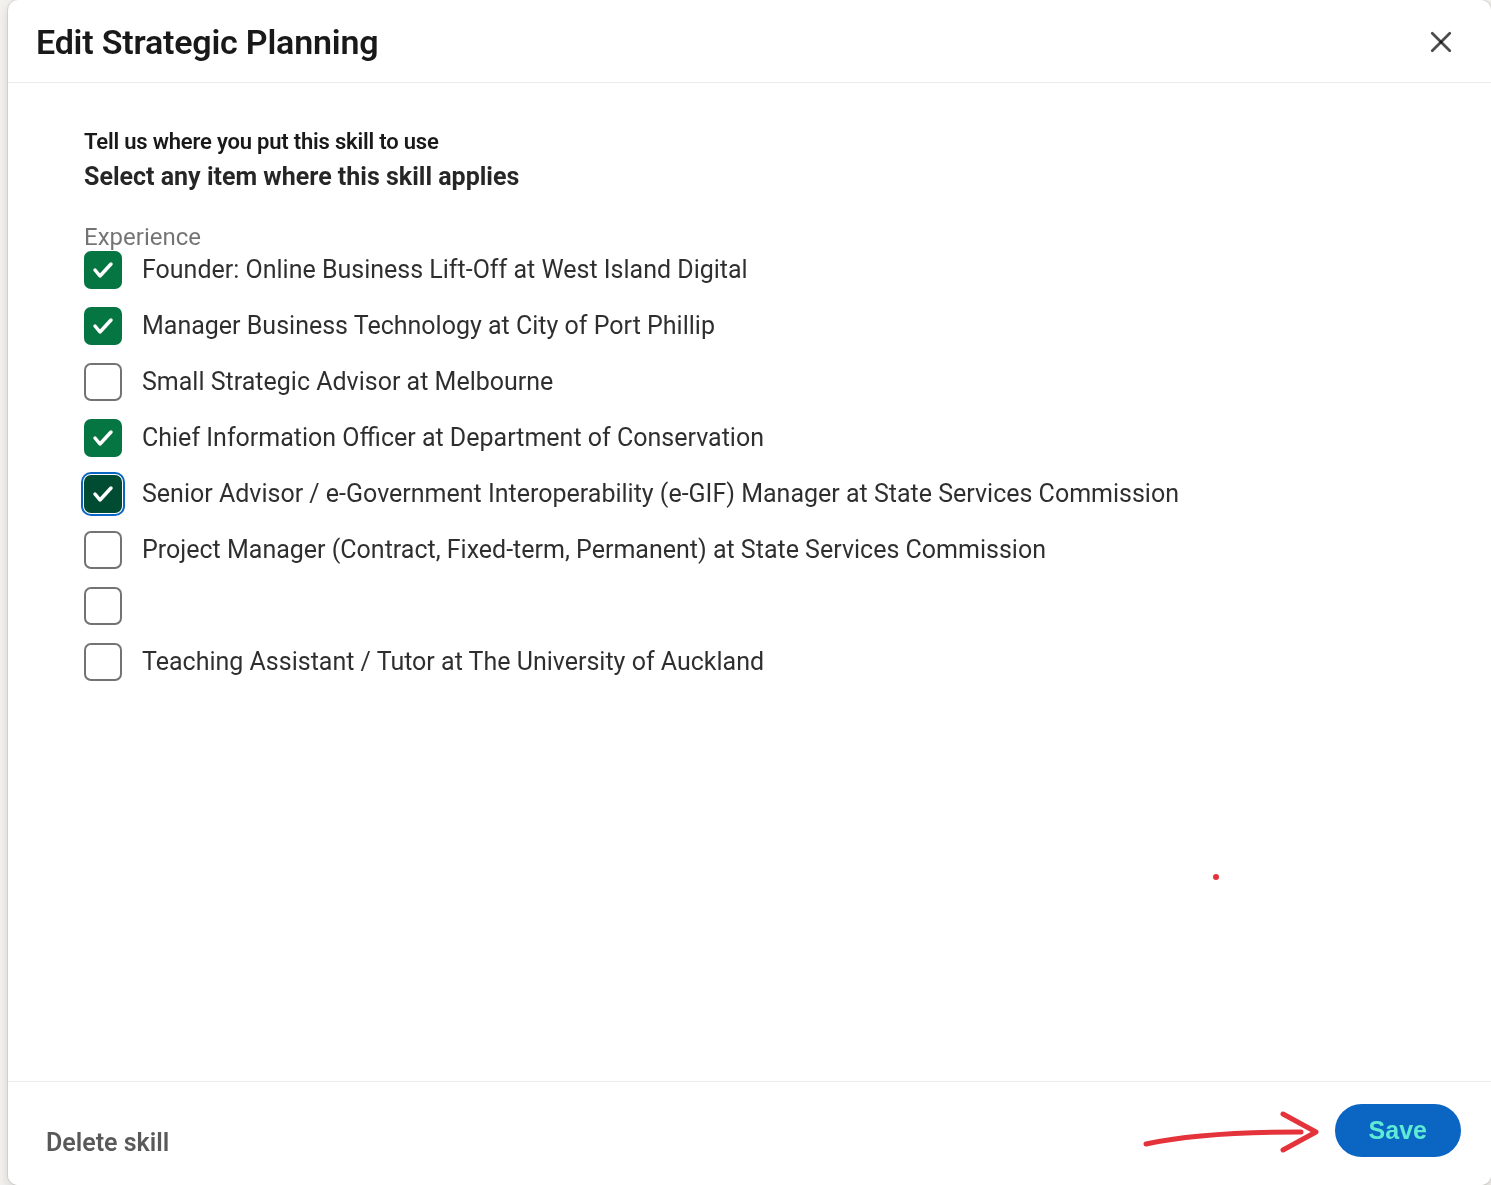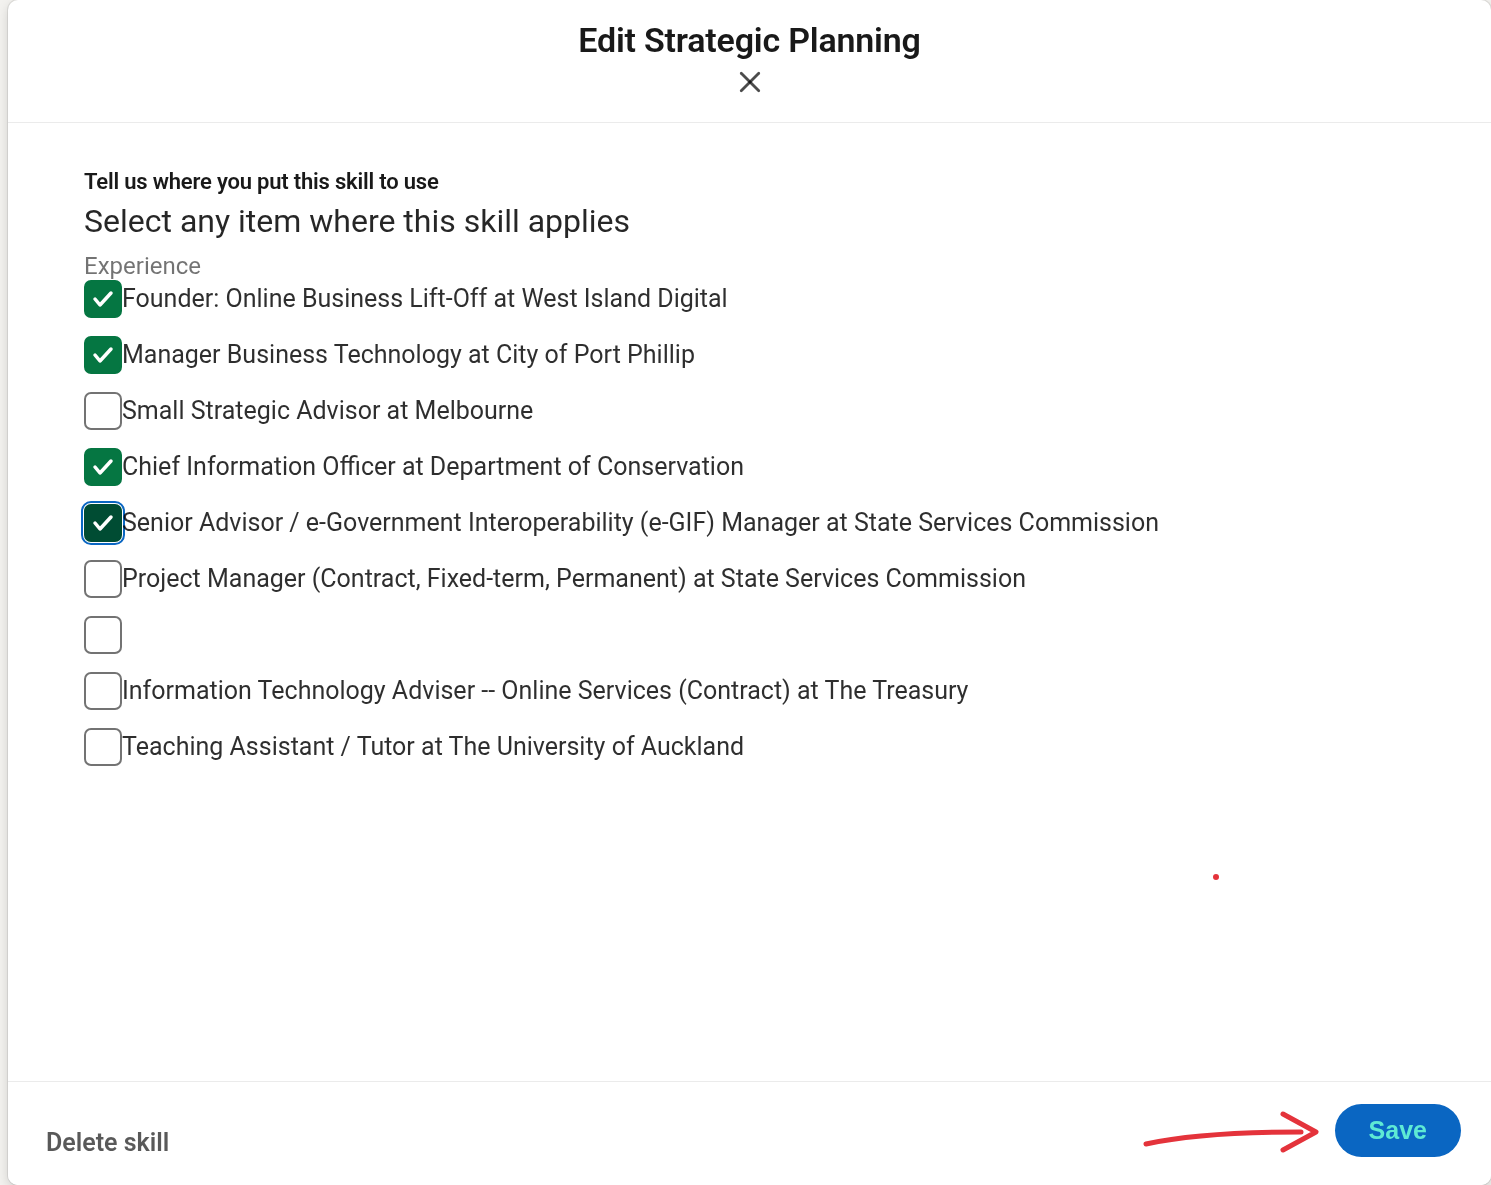--- a/index.html
+++ b/index.html
@@ -27,21 +27,20 @@
       display: flex;
       flex-direction: column;
       overflow: hidden;
     }
     .modal-header {
       display: flex;
       align-items: center;
       justify-content: space-between;
       padding: 20px 28px 18px 28px;
       border-bottom: 1px solid rgba(0,0,0,0.08);
-      flex-direction: column;
     }
     .modal-title {
       font-size: 34px;
       font-weight: 600;
       color: rgba(0,0,0,0.9);
       letter-spacing: -0.2px;
     }
     .close-btn {
       width: 44px;
       height: 44px;
@@ -58,37 +57,38 @@
       overflow-y: hidden;
     }
     .section-heading {
       font-size: 22px;
       font-weight: 600;
       color: rgba(0,0,0,0.9);
       margin-bottom: 8px;
       letter-spacing: -0.2px;
     }
     .section-subheading {
-      font-size: 32px;
-      font-weight: 400;
+      font-size: 25px;
+      font-weight: 700;
       color: rgba(0,0,0,0.85);
-      margin-bottom: 12px;
+      margin-bottom: 32px;
     }
     .category-label {
       font-size: 24px;
       color: rgba(0,0,0,0.55);
     }
     .check-list {
       display: flex;
       flex-direction: column;
       gap: 18px;
     }
     .check-row {
       display: flex;
       align-items: flex-start;
+      gap: 20px;
       cursor: pointer;
     }
     .checkbox {
       flex: 0 0 auto;
       width: 38px;
       height: 38px;
       border: 2px solid rgba(0,0,0,0.55);
       border-radius: 7px;
       display: flex;
       align-items: center;
@@ -216,24 +216,20 @@
         </div>
         <div class="check-row">
           <div class="checkbox"></div>
           <span class="check-label">Project Manager (Contract, Fixed-term, Permanent) at State Services Commission</span>
         </div>
         <div class="check-row">
           <div class="checkbox"></div>
         </div>
         <div class="check-row">
           <div class="checkbox"></div>
-          <span class="check-label">Information Technology Adviser -- Online Services (Contract) at The Treasury</span>
-        </div>
-        <div class="check-row">
-          <div class="checkbox"></div>
           <span class="check-label">Teaching Assistant / Tutor at The University of Auckland</span>
         </div>
       </div>
   </div>
 
   <div class="modal-footer">
     <span class="delete-link">Delete skill</span>
     <svg class="arrow-annotation" width="190" height="60" viewBox="0 0 190 60">
       <path d="M 5 40 Q 60 28 160 28" stroke="#e4333b" stroke-width="5" fill="none" stroke-linecap="round"></path>
       <path d="M 142 10 L 175 28 L 142 46" stroke="#e4333b" stroke-width="5" fill="none" stroke-linecap="round" stroke-linejoin="round"></path>

